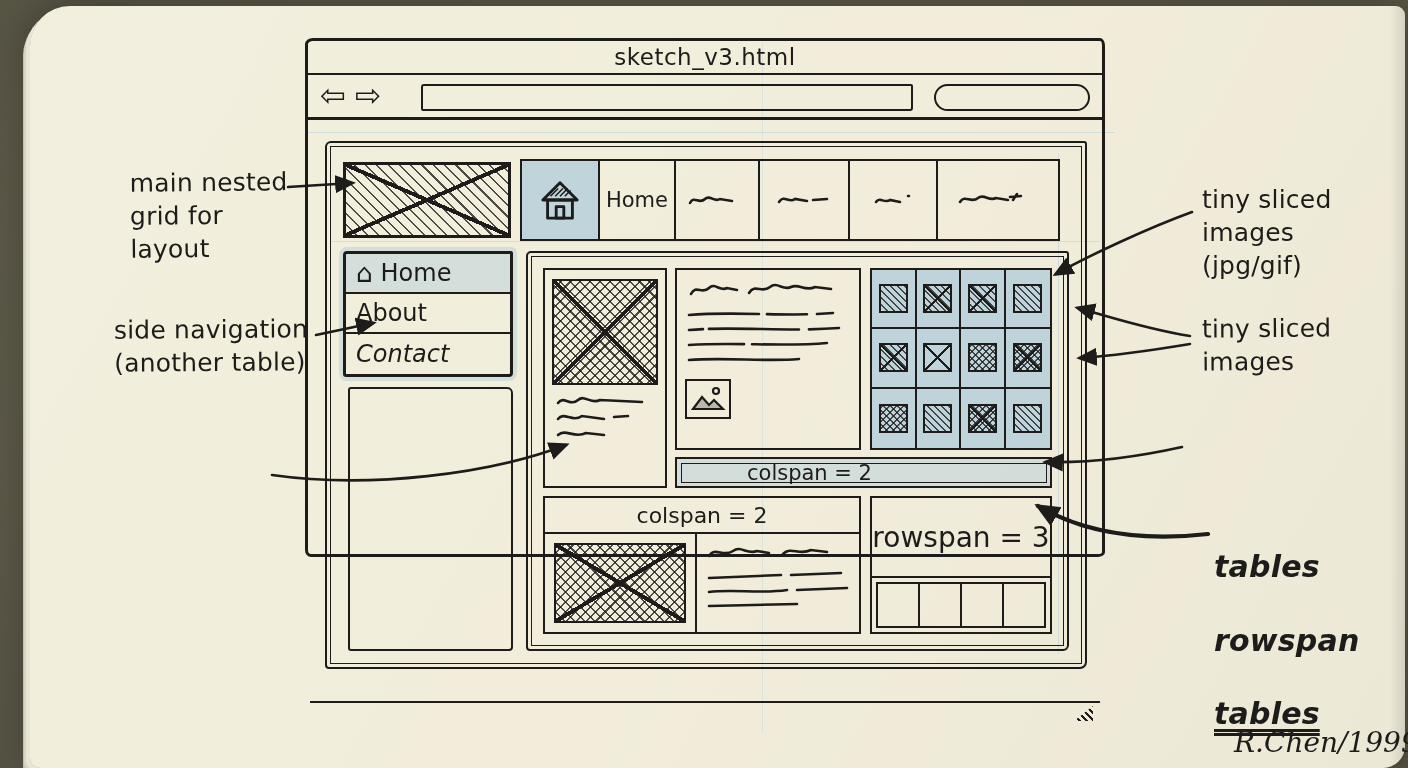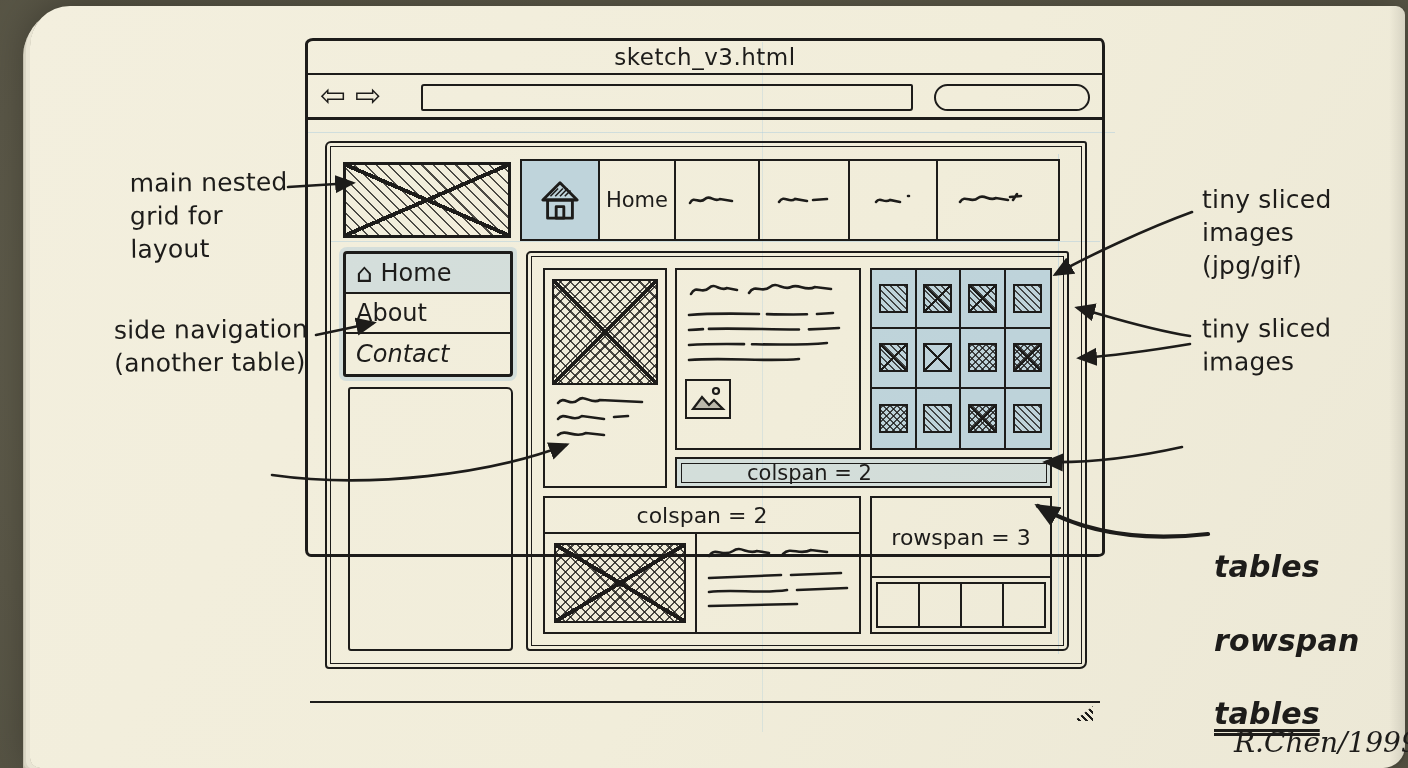--- a/index.html
+++ b/index.html
@@ -97,21 +97,21 @@
   .spacerbar{height:31px;background:var(--blue2);display:flex;align-items:center;font-size:21px;padding-left:70px;}
   .spacerbar::before{inset:3.5px;}
   .cbottom{flex:1;display:flex;gap:9px;}
   .bleft{width:318px;border:2.5px solid var(--ink);display:flex;flex-direction:column;}
   .colspanbar2{height:36px;border-bottom:2.5px solid var(--ink);display:flex;align-items:center;justify-content:center;font-size:22px;}
   .bbody{flex:1;display:flex;}
   .bimgcell{width:186px;border-right:2px solid var(--ink);padding:9px;}
   .imgsmall{width:100%;height:100%;border:2.5px solid var(--ink);background-image:var(--Xg1),var(--Xg2),var(--CG1),var(--CG2);}
   .btextcell{flex:1;padding:10px 6px;}
   .bright{flex:1;border:2.5px solid var(--ink);display:flex;flex-direction:column;}
-  .rowspancell{flex:1;border-bottom:2.5px solid var(--ink);display:flex;align-items:center;justify-content:center;font-size:22px;}
+  .rowspancell{flex:1;border-bottom:2.5px solid var(--ink);display:flex;align-items:center;justify-content:center;font-size:28px;}
   .strip{height:46px;margin:4px;border:2px solid var(--ink);display:flex;}
   .scell{flex:1;border-right:2.5px solid var(--ink);}
   .scell:last-child{border-right:none;}
   
   .ann{position:absolute;font-size:25px;line-height:1.32;white-space:pre-line;letter-spacing:.2px;}
   .ann-main{left:100px;top:160px;transform:rotate(-.6deg);}
   .ann-side{left:84px;top:307px;transform:rotate(-.4deg);}
   .ann-content{left:94px;top:449px;}
   .ann-tiny1{left:1172px;top:177px;}
   .ann-tiny2{left:1172px;top:306px;transform:rotate(-.5deg);}

